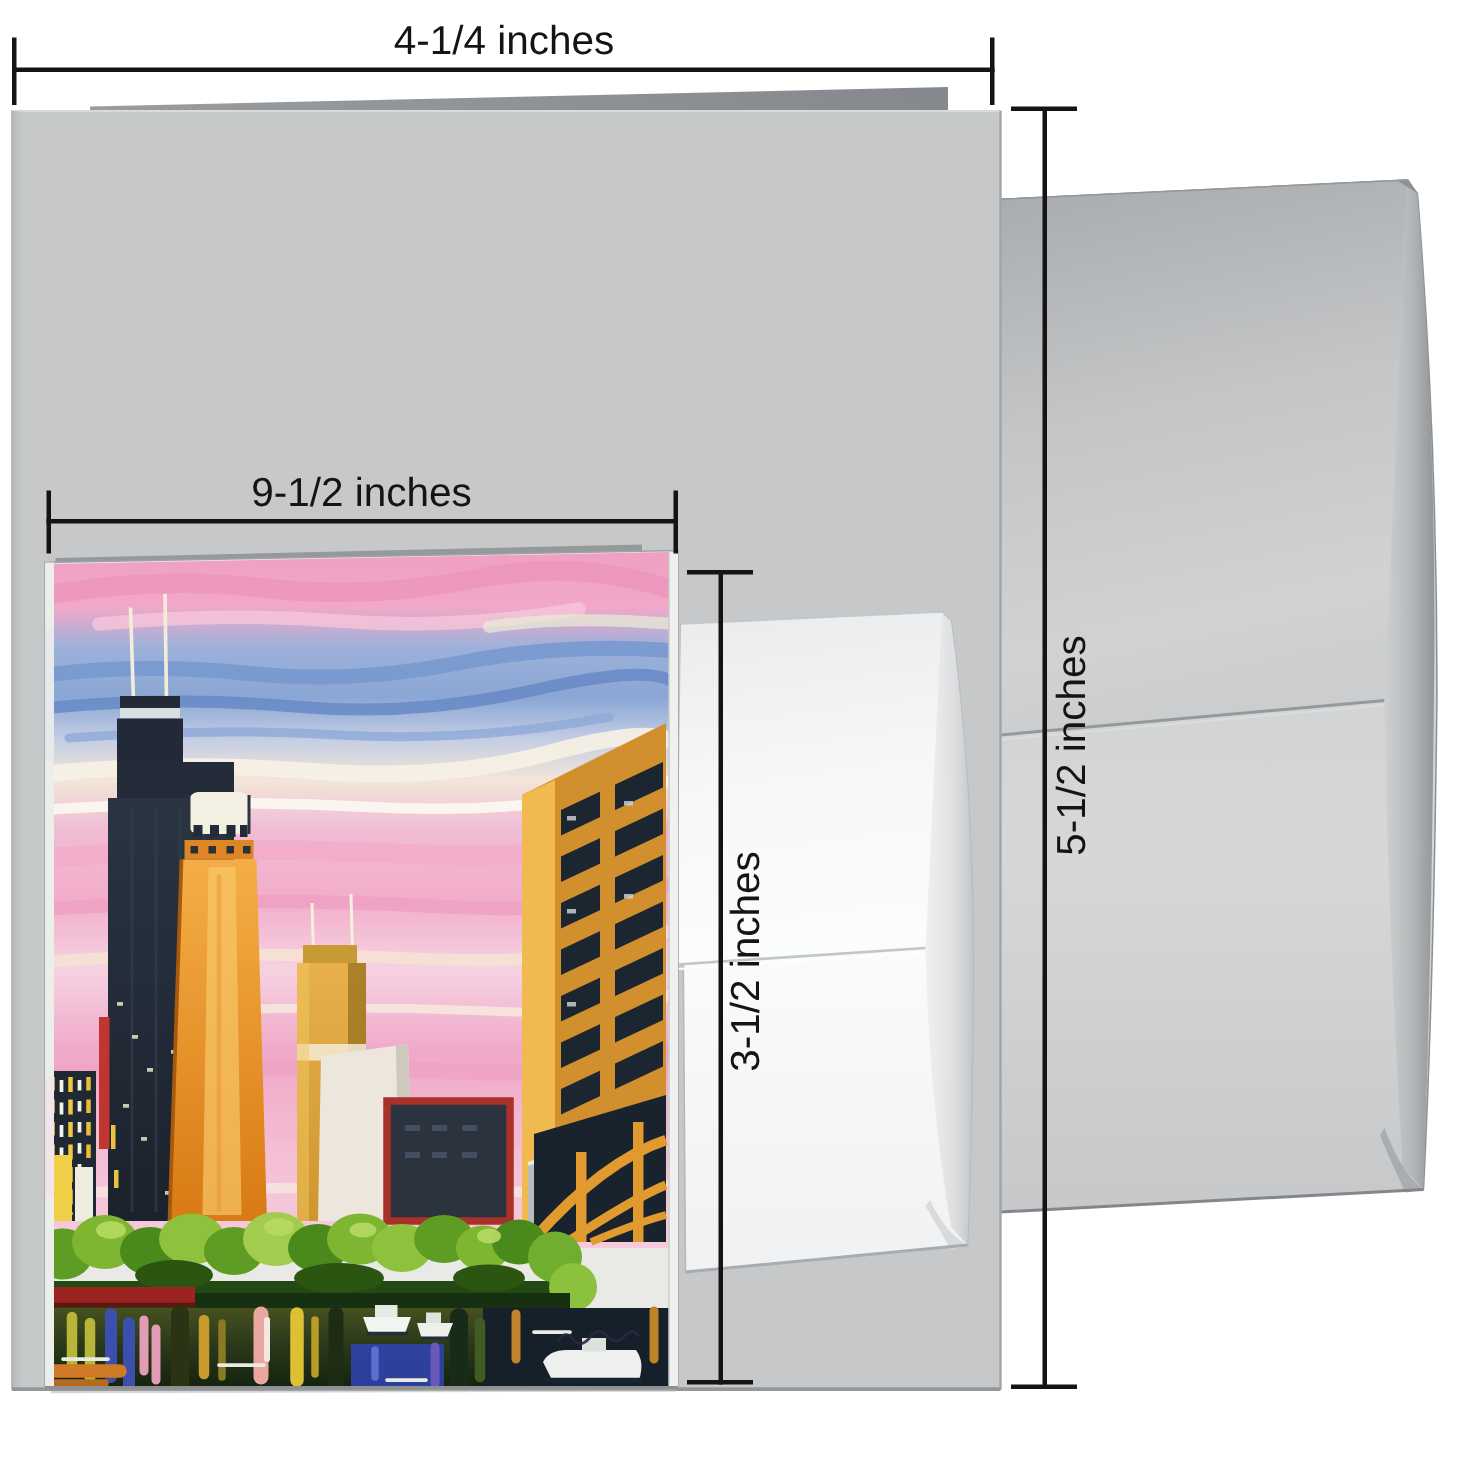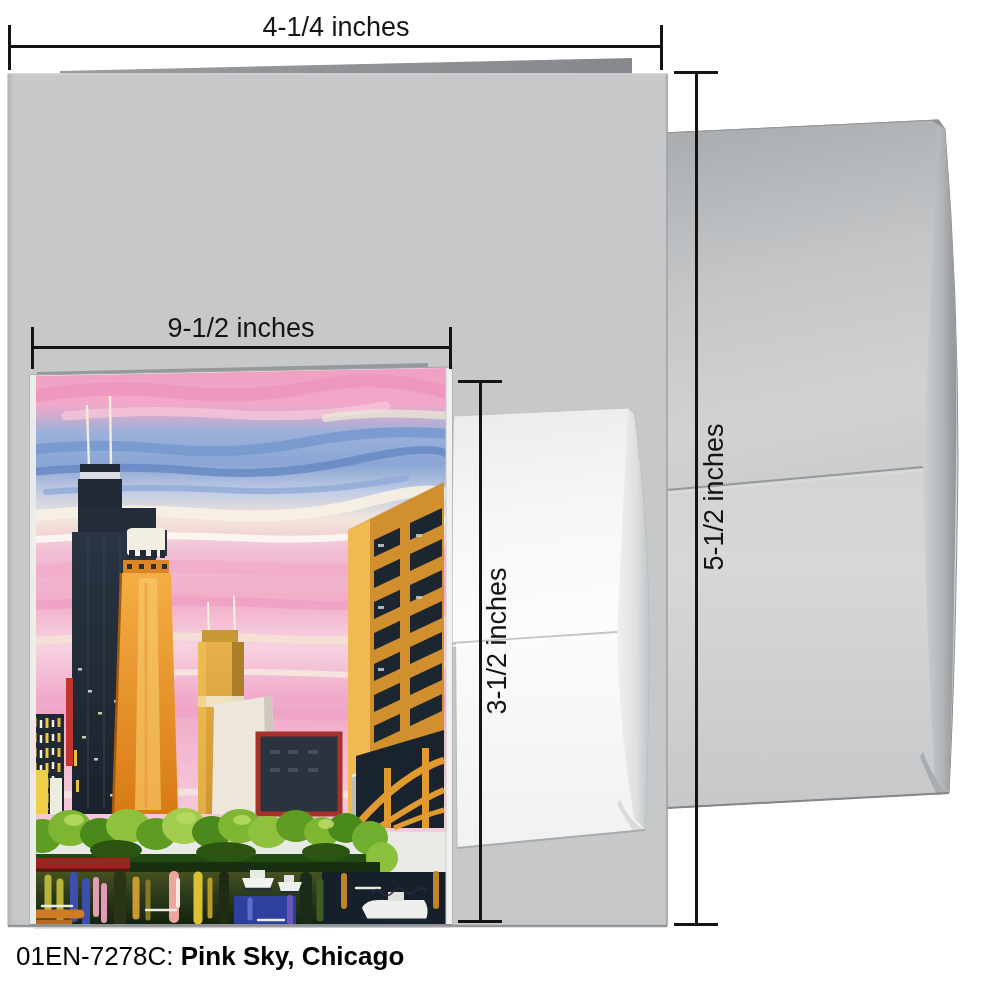--- a/index.html
+++ b/index.html
@@ -384,19 +384,14 @@
     <div class="m-label rot" style="left:397px;top:627px;">3-1/2 inches</div>
   </div>
 
   <div>
     <div class="m-line-v" style="left:695px;top:73px;width:3px;height:852px;"></div>
     <div class="m-tick-h" style="left:674px;top:71px;width:44px;height:3px;"></div>
     <div class="m-tick-h" style="left:674px;top:923px;width:44px;height:3px;"></div>
     <div class="m-label rot" style="left:614px;top:483px;">5-1/2 inches</div>
   </div>
 
-  <div class="caption">
-    <span class="code">01EN-7278C:</span>
-    <span> </span>
-    <span class="title">Pink Sky, Chicago</span>
-  </div>
 
 </div>
 
 </body></html>

